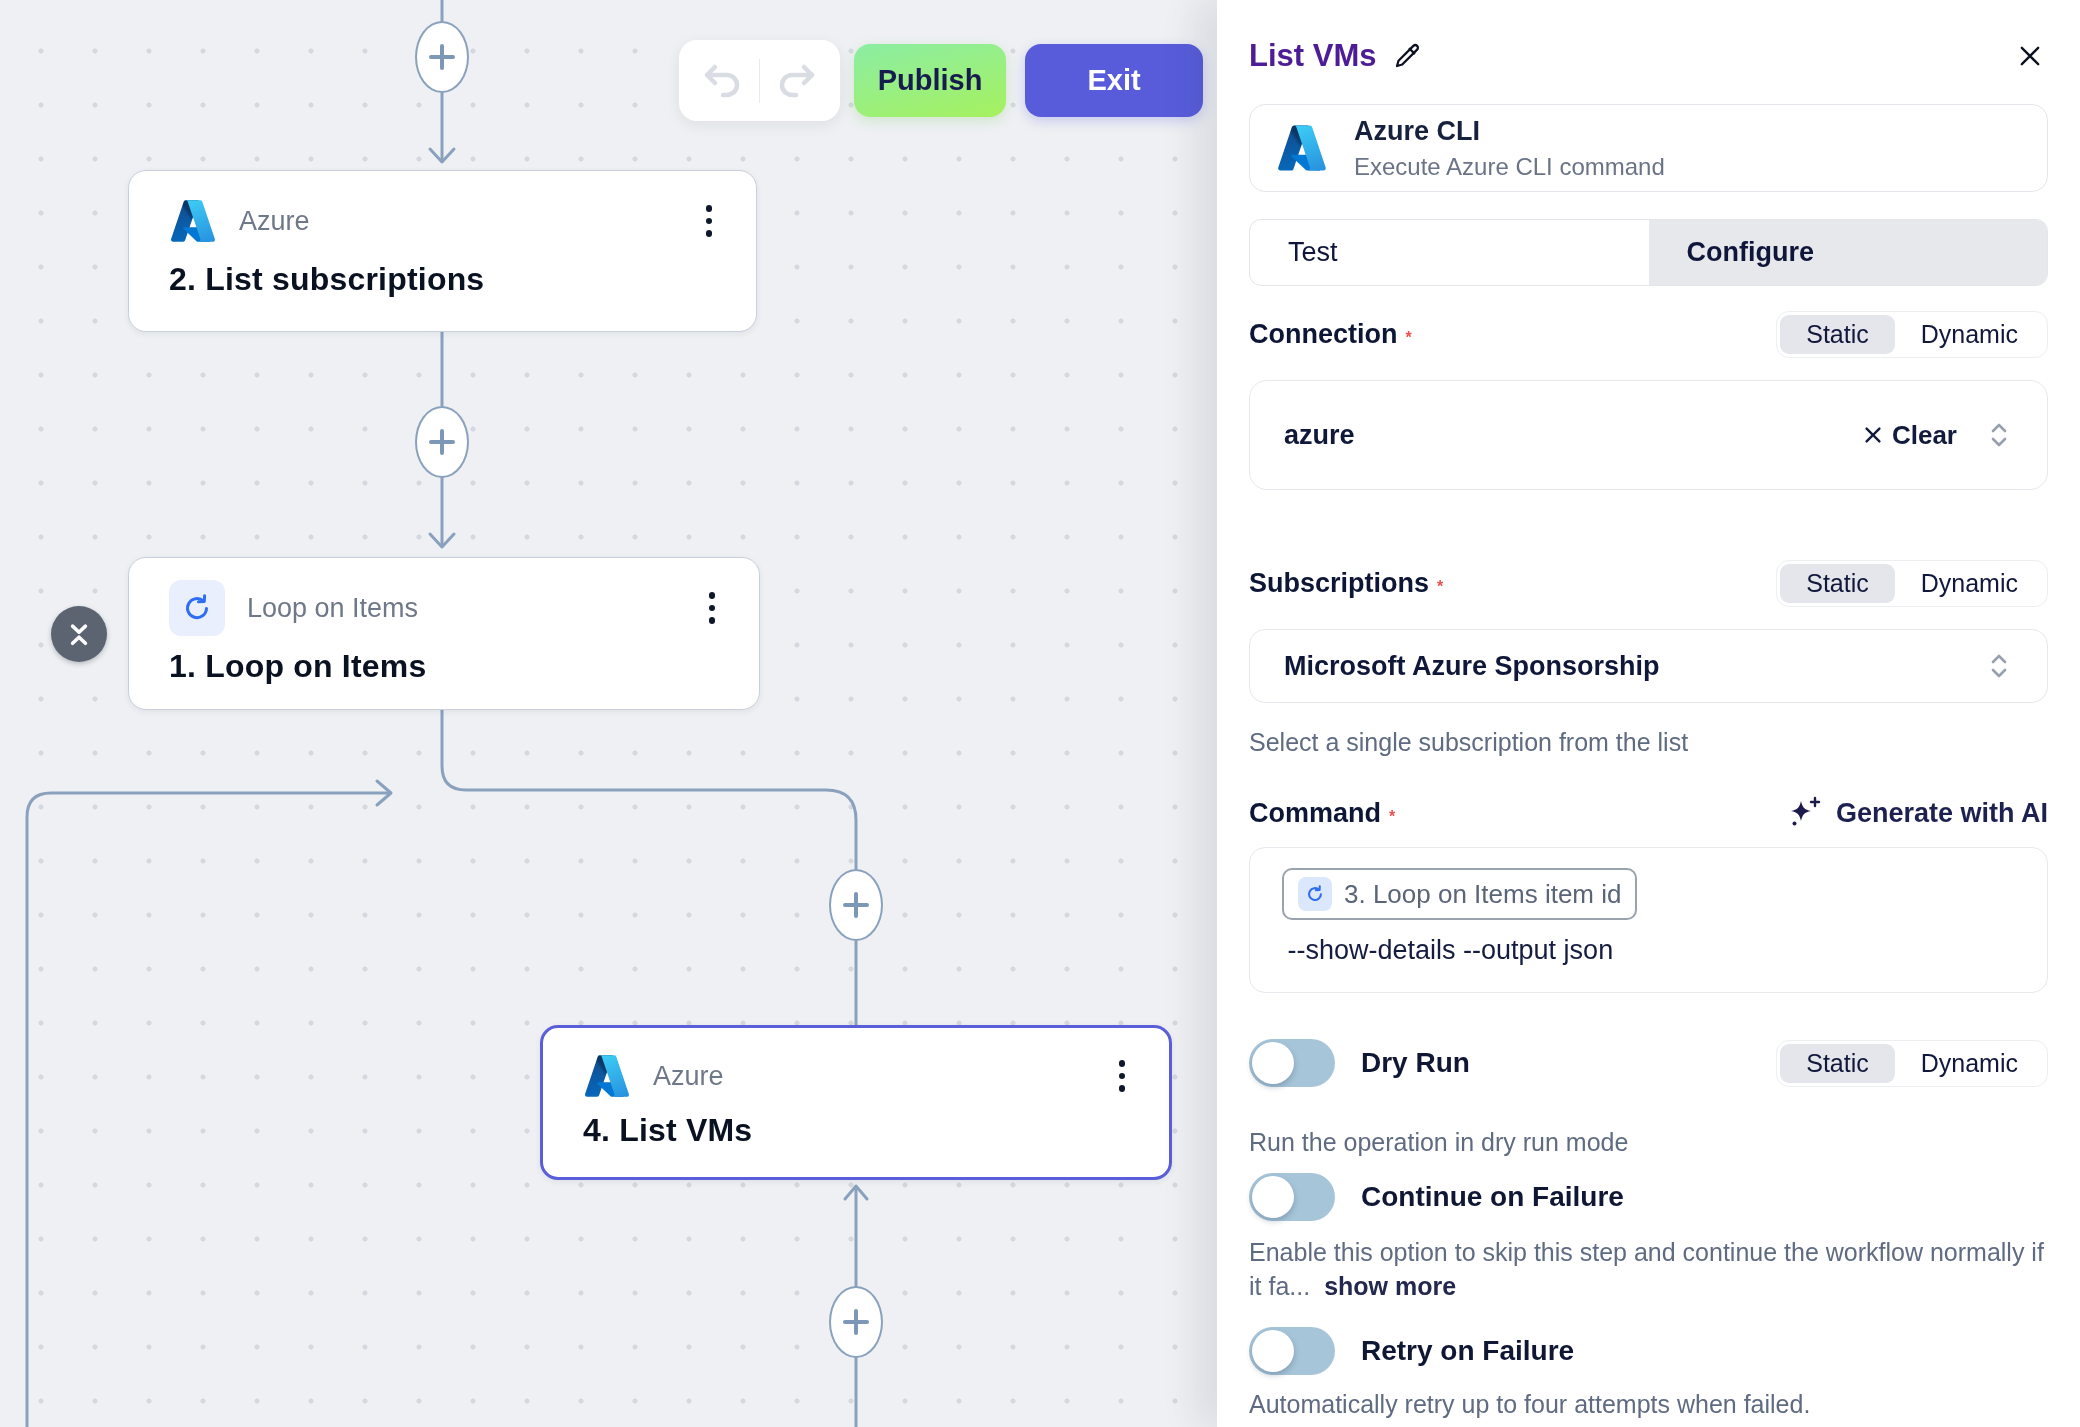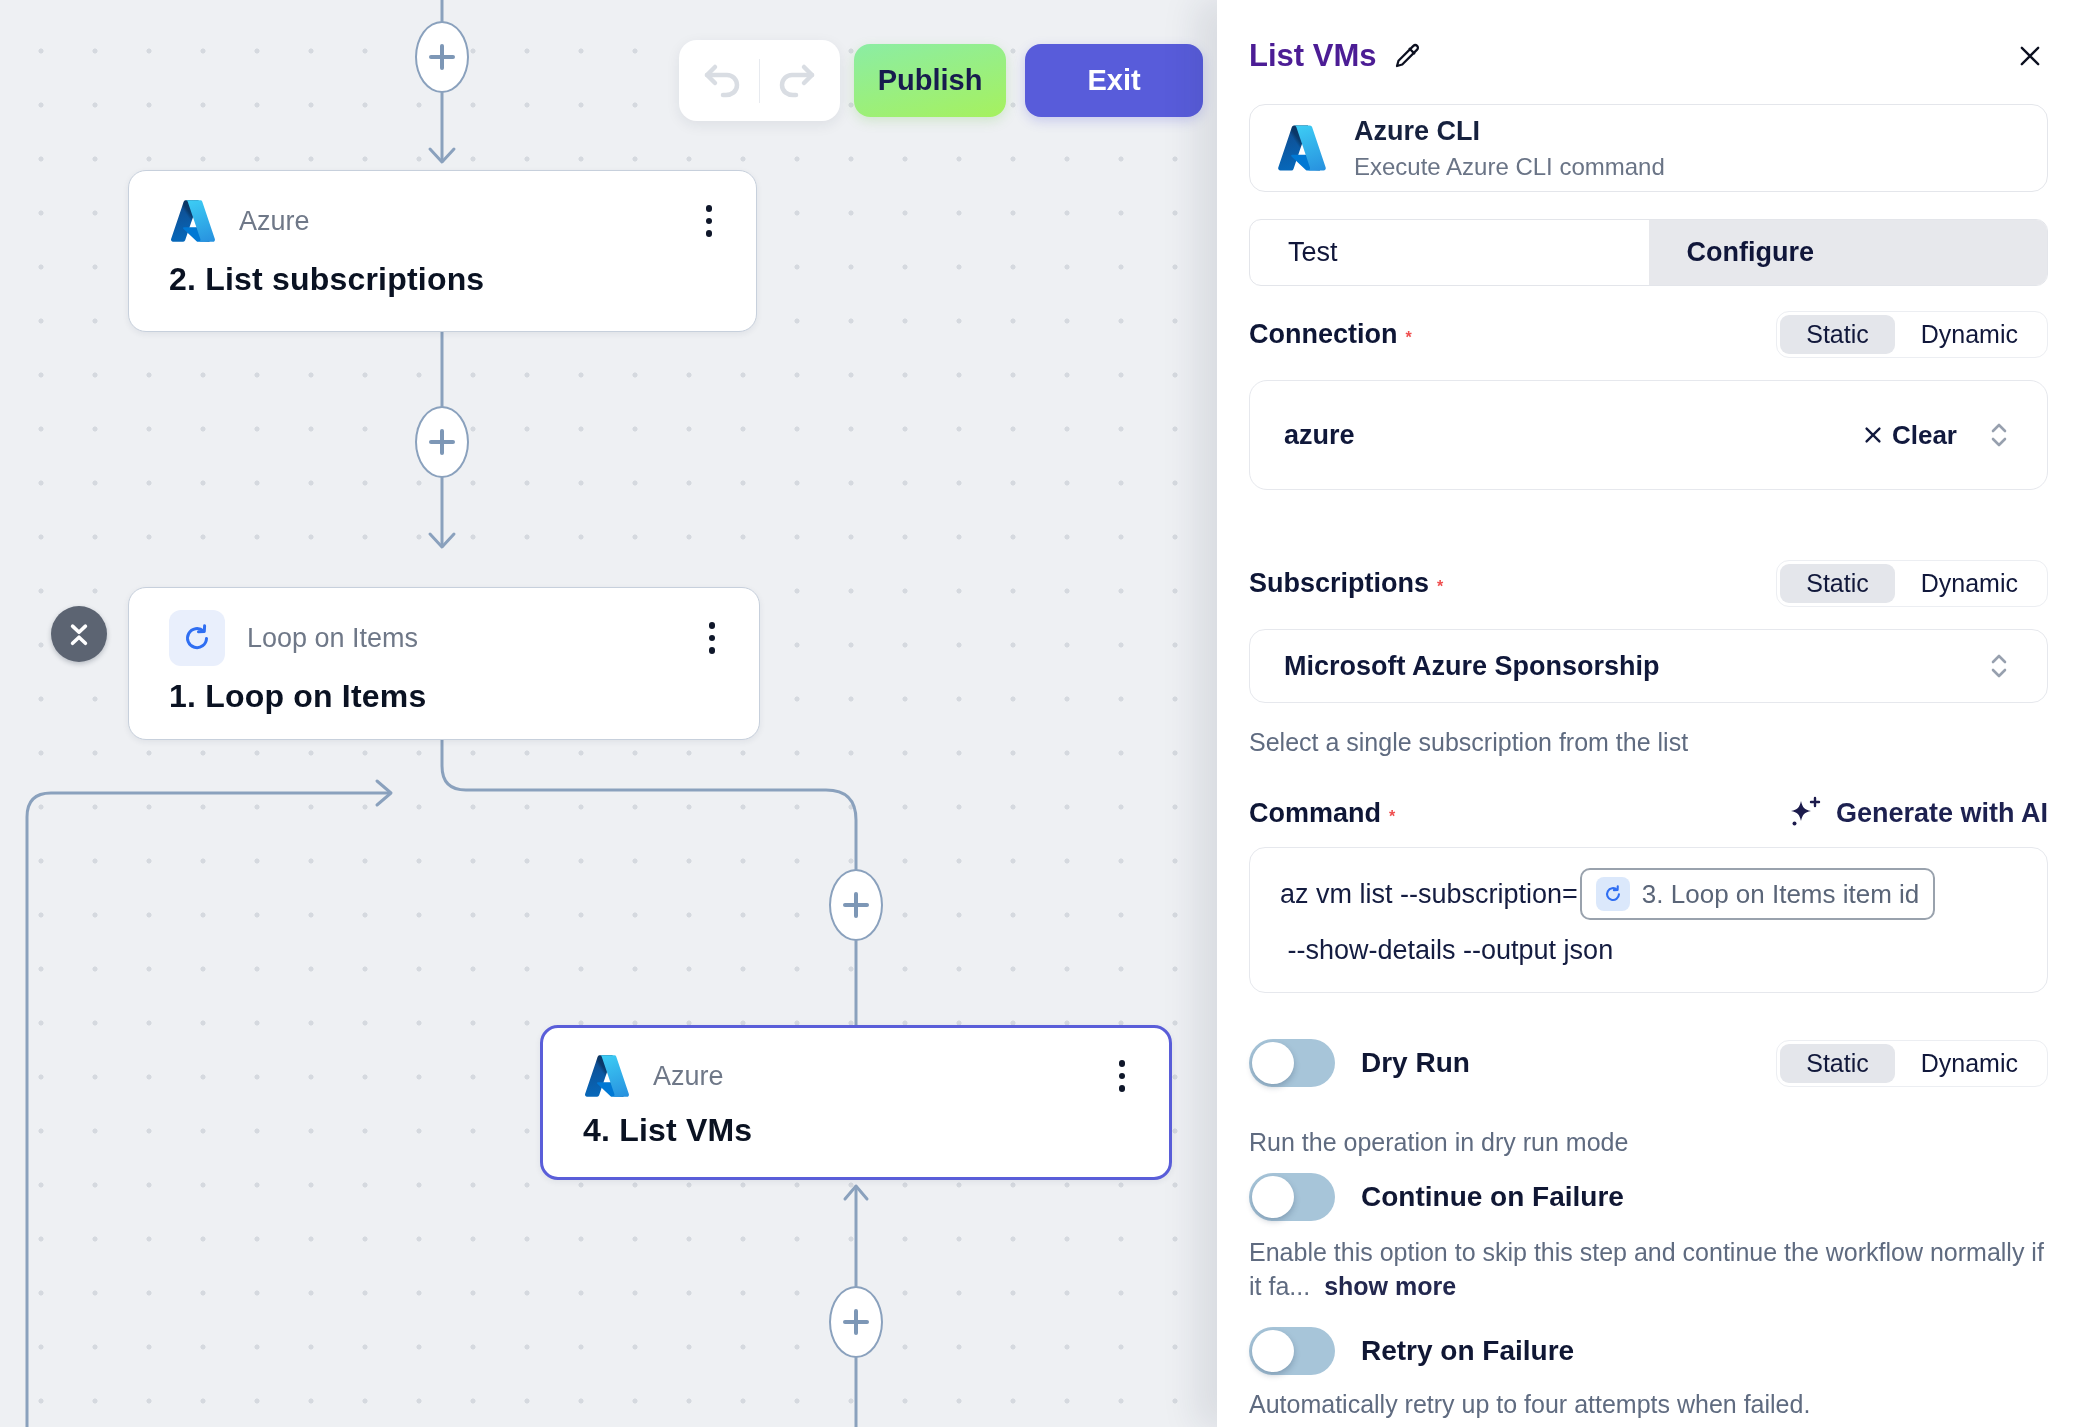--- a/index.html
+++ b/index.html
@@ -193,21 +193,21 @@
       <span class="node-app">Azure</span>
       <span class="kebab">
           <i></i>
           <i></i>
           <i></i>
         </span>
     </div>
     <div class="node-title">2. List subscriptions</div>
   </div>
 
-  <div class="node" style="left:128px;top:587px;width:632px;height:153px;padding-top:22px;">
+  <div class="node" style="left:128px;top:557px;width:632px;height:153px;padding-top:22px;">
     <div class="node-head">
       <span class="loop-badge">
         <svg width="32" height="32" viewBox="0 0 32 32" fill="none" stroke="#2f6ef2" stroke-width="3" stroke-linecap="round" stroke-linejoin="round">
           <path d="M22.5 9.2 A9.5 9.5 0 1 0 25.5 16.5"></path>
           <path d="M17.5 9.8 L23.3 9.4 L23.6 3.8"></path>
         </svg>
       </span>
       <span class="node-app">Loop on Items</span>
       <span class="kebab">
           <i></i>
@@ -339,21 +339,20 @@
       <svg width="36" height="36" viewBox="0 0 36 36">
         <path fill="#1c1b4c" d="M15 6 c1.4 6.5 3.5 8.6 10 10 c-6.5 1.4 -8.6 3.5 -10 10 c-1.4 -6.5 -3.5 -8.6 -10 -10 c6.5 -1.4 8.6 -3.5 10 -10 z"></path>
         <path stroke="#1c1b4c" stroke-width="2.4" stroke-linecap="round" d="M29 3 v8 M25 7 h8"></path>
         <circle cx="8.5" cy="28.5" r="2" fill="#1c1b4c"></circle>
       </svg>
       <span>Generate with AI</span>
     </div>
   </div>
   <div class="cmd-box">
     <div class="cmd-line1">
-      <span class="cmd-text">az vm list --subscription=</span>
       <span class="chip">
         <span class="chip-ic">
           <svg width="20" height="20" viewBox="0 0 32 32" fill="none" stroke="#2f6ef2" stroke-width="3.4" stroke-linecap="round" stroke-linejoin="round">
             <path d="M22.5 9.2 A9.5 9.5 0 1 0 25.5 16.5"></path>
             <path d="M17.5 9.8 L23.3 9.4 L23.6 3.8"></path>
           </svg>
         </span>
         <span class="chip-label">3. Loop on Items item id</span>
       </span>
     </div>

